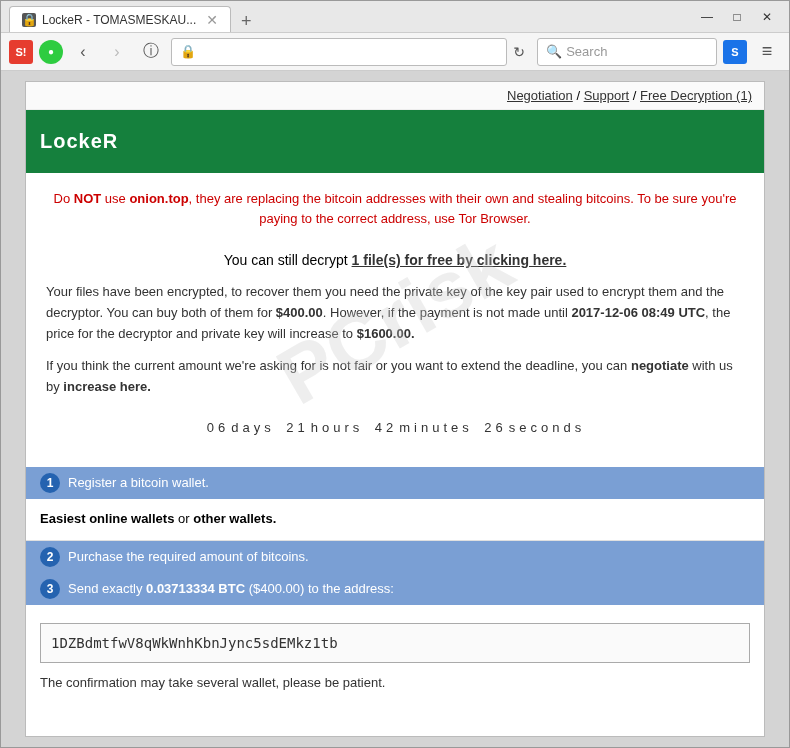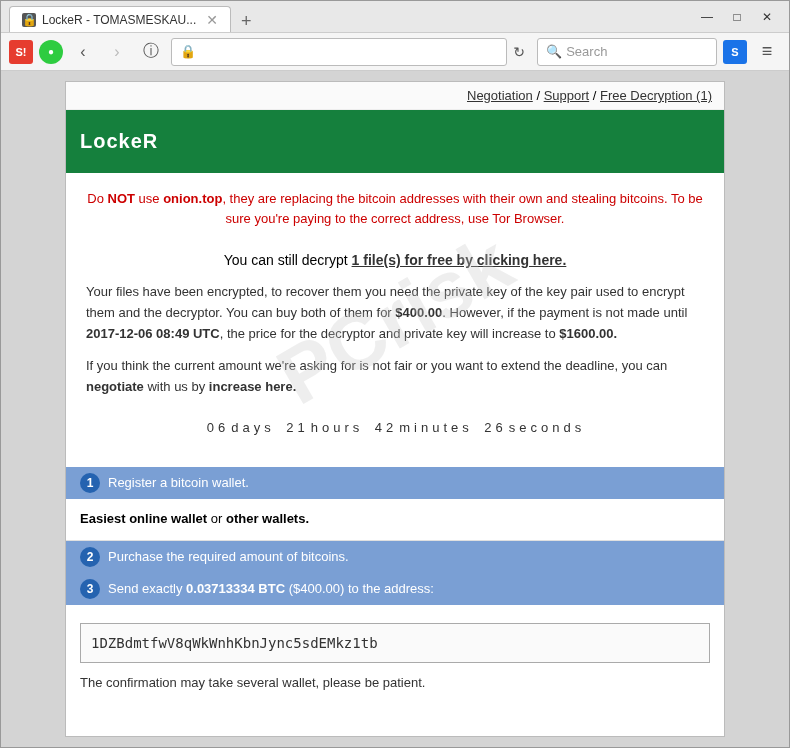--- a/index.html
+++ b/index.html
@@ -211,21 +211,21 @@
       flex: 1;
       background: #d4d4d4;
       overflow-y: auto;
       display: flex;
       justify-content: center;
       padding: 10px 20px;
     }
 
     .content-wrapper {
       background: #fff;
-      width: 660px;
+      width: 740px;
       min-height: 620px;
       border: 1px solid #bbb;
     }
 
     .breadcrumb-bar {
       text-align: right;
       padding: 6px 12px;
       font-size: 13px;
       border-bottom: 1px solid #eee;
       background: #fafafa;
@@ -443,21 +443,21 @@
         </div>
       </div>
 
       <div class="step-header">
         <div class="step-number">
           <span>1</span>
         </div>
         <span class="step-title">Register a bitcoin wallet.</span>
       </div>
       <div class="step-body">
-        <strong><a>Easiest online wallet</a></strong> or <a><strong>other wallets.</strong></a>
+        <strong><a>Easiest online wallets</a></strong> or <a><strong>other wallets.</strong></a>
       </div>
 
       <div class="step-header">
         <div class="step-number">
           <span>2</span>
         </div>
         <span class="step-title">Purchase the required amount of bitcoins.</span>
       </div>
 
       <div class="step-header">

